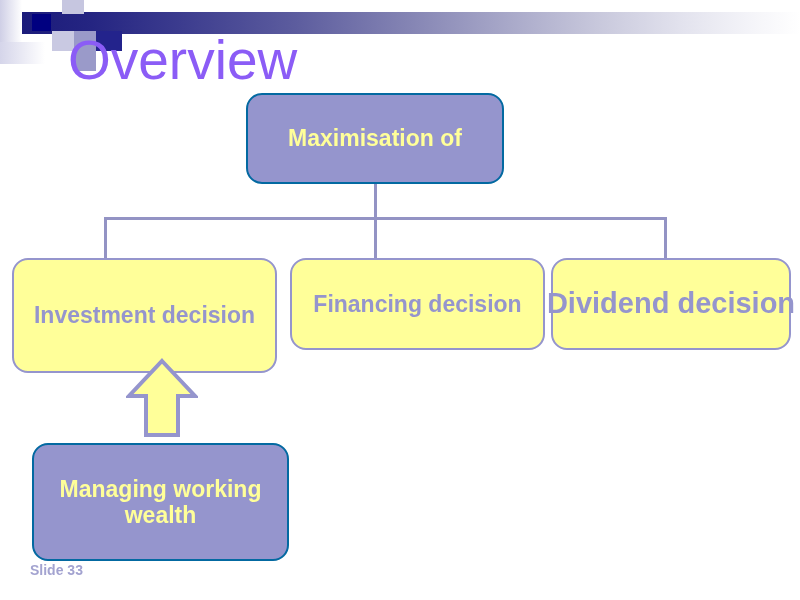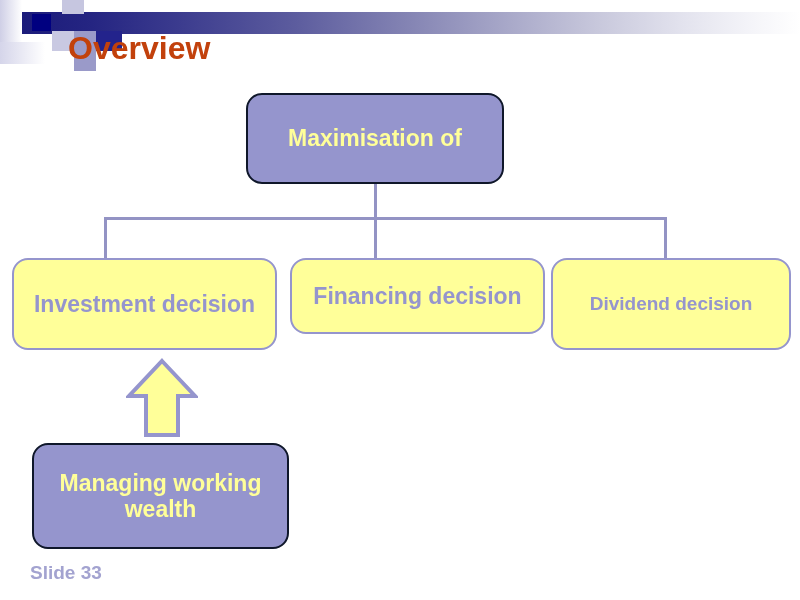--- a/index.html
+++ b/index.html
@@ -37,23 +37,23 @@
         #f5f5f9 94%,
         #ffffff 100%);
   }
   .chk {
     position: absolute;
   }
   .title-text {
     position: absolute;
     left: 68px;
     top: 32px;
-    font-size: 32px;
-    font-weight: 700;
-    color: #c2410c;
+    font-size: 55px;
+    font-weight: 400;
+    color: #8b5cf6;
     letter-spacing: 0px;
     line-height: 1.05;
     white-space: nowrap;
   }
 
   
   .conn {
     position: absolute;
     background: #9393c4;
   }
@@ -76,72 +76,72 @@
     left: 6px;
     top: 6px;
     right: -6px;
     bottom: -6px;
     border-radius: 16px;
     background: #7a7ab0;
     z-index: -1;
   }
   .node-purple {
     background: #9595cd;
-    border: 2px solid #0f172a;
+    border: 2px solid #0369a1;
     color: #ffff99;
   }
   .node-yellow {
     background: #ffff99;
     border: 2px solid #9595cd;
     color: #9595cd;
   }
 
   #node-top {
     left: 246px; top: 93px;
     width: 258px; height: 91px;
     font-size: 23px;
   }
   #node-investment {
     left: 12px; top: 258px;
-    width: 265px; height: 92px;
+    width: 265px; height: 115px;
     font-size: 23px;
   }
   #node-financing {
     left: 290px; top: 258px;
-    width: 255px; height: 76px;
+    width: 255px; height: 92px;
     font-size: 23px;
   }
   #node-dividend {
     left: 551px; top: 258px;
     width: 240px; height: 92px;
-    font-size: 19px;
+    font-size: 29px;
     text-align: center;
   }
   #node-working {
     left: 32px; top: 443px;
-    width: 257px; height: 106px;
+    width: 257px; height: 118px;
     font-size: 23px;
   }
   .node-label { position: relative; z-index: 2; }
 
   
   #up-arrow {
     position: absolute;
     left: 126px;
     top: 358px;
     width: 72px;
     height: 80px;
   }
 
   
   .slide-no {
     position: absolute;
     left: 30px;
     top: 562px;
-    font-size: 19px;
+    font-size: 14px;
     font-weight: bold;
     color: #a3a3d0;
     white-space: nowrap;
   }
 </style>
 </head>
 <body>
 
 <div id="slide">
 

